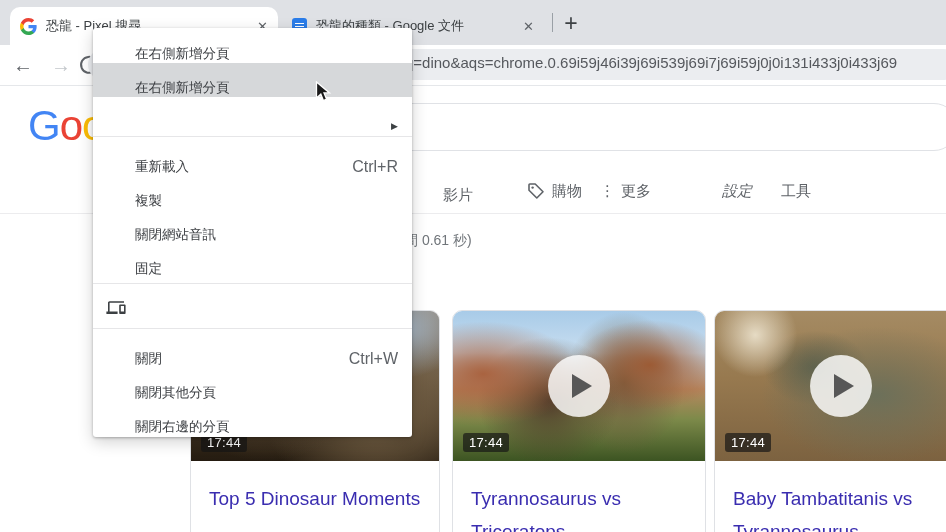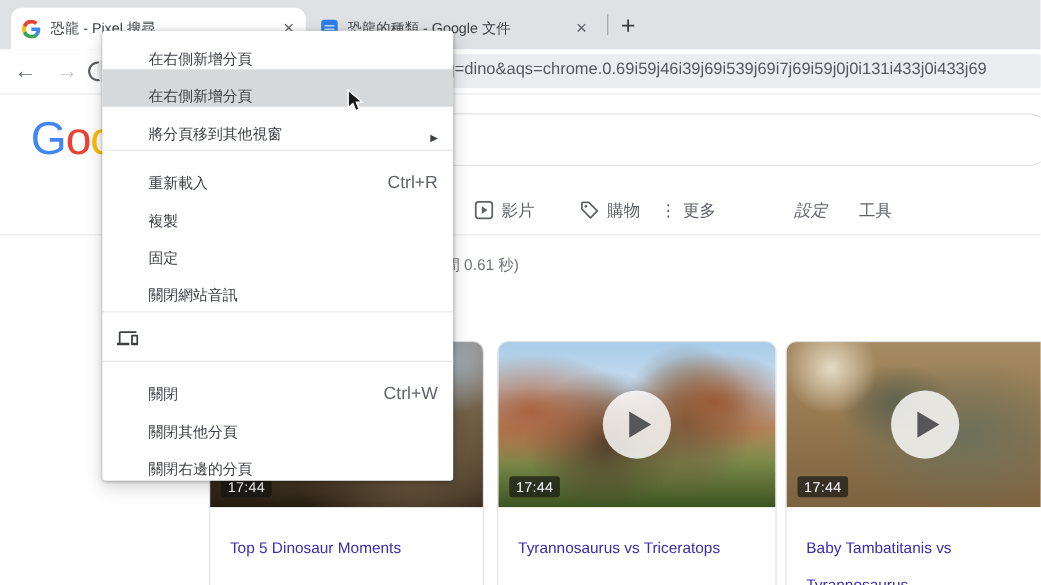--- a/index.html
+++ b/index.html
@@ -67,21 +67,21 @@
      radial-gradient(60px 60px at 16% 16%, #e6dbc4, rgba(230,219,196,0) 70%),
      radial-gradient(160px 95px at 64% 56%, #6c705a, rgba(108,112,90,0) 72%),
      radial-gradient(70px 50px at 40% 38%, #585c48, rgba(88,92,72,0) 75%),
      linear-gradient(180deg,#a58b63 0%,#97794f 45%,#7c6240 100%);}
   .badge{position:absolute;left:10px;bottom:9px;background:rgba(20,20,20,.68);color:#fff;font-size:13px;
      padding:2px 6px;border-radius:3px;letter-spacing:.3px;}
   .play{position:absolute;left:50%;top:50%;transform:translate(-50%,-50%);width:62px;height:62px;border-radius:50%;
      background:rgba(255,255,255,.82);display:flex;align-items:center;justify-content:center;}
   .play .tri{width:0;height:0;border-left:20px solid #575757;border-top:12px solid transparent;
      border-bottom:12px solid transparent;margin-left:6px;}
-  .vtitle{padding:21px 18px 0;font-size:14px;line-height:33px;color:#3a2db0;}
+  .vtitle{padding:21px 18px 0;font-size:19px;line-height:33px;color:#3a2db0;}
 
   
   .menu{position:absolute;left:93px;top:28px;width:319px;background:#fff;border-radius:3px;z-index:10;
      box-shadow:0 1px 3px rgba(0,0,0,.28),0 5px 16px rgba(0,0,0,.18);padding:1px 0;box-sizing:border-box;}
   .mi{height:34px;display:flex;align-items:flex-end;padding:0 14px 0 42px;font-size:13.5px;color:#3b3e42;position:relative;}
   .mi.hl{background:#d6d8da;}
   .mi .accel{margin-left:auto;color:#5f6368;font-size:16px;}
   .mi .subarrow{margin-left:auto;font-size:9px;color:#3c4043;}
   .mi .micon{position:absolute;left:13px;top:9px;}
   .msep{height:1px;background:#e6e6e8;margin:5px 0;}
@@ -123,21 +123,21 @@
   <div class="omnibox"></div>
   <div class="urltext">q=dino&amp;aqs=chrome.0.69i59j46i39j69i539j69i7j69i59j0j0i131i433j0i433j69</div>
 
   <div class="page">
     <div class="logo">
       <span class="lblue">G</span><span class="lred">o</span><span class="lyellow">o</span><span class="lblue">g</span><span class="lgreen">l</span><span class="lred">e</span>
     </div>
 
     <div class="searchbox"></div>
 
-    <div class="stabs" style="left:431px;">
+    <div class="stabs" style="left:443px;flex-direction:column;">
       <svg width="18" height="18" viewBox="0 0 18 18">
         <rect x="1.5" y="1.5" width="15" height="15" rx="2.5" fill="none" stroke="#5f6368" stroke-width="1.6"></rect>
         <path d="M7 5.5 L12.2 9 L7 12.5 Z" fill="#5f6368"></path>
       </svg>
       <span>影片</span>
     </div>
     <div class="stabs" style="left:527px;">
       <svg width="18" height="18" viewBox="0 0 18 18">
         <path d="M2 2.8 C2 2.36 2.36 2 2.8 2 H8.2 L16 9.8 L9.8 16 L2 8.2 Z" fill="none" stroke="#5f6368" stroke-width="1.6" stroke-linejoin="round"></path>
         <circle cx="5.6" cy="5.6" r="1.2" fill="#5f6368"></circle>
@@ -188,36 +188,35 @@
   </div>
 
   <div class="menu">
     <div class="mi">
       <span>在右側新增分頁</span>
     </div>
     <div class="mi hl">
       <span>在右側新增分頁</span>
     </div>
     <div class="mi">
-      <span>將分頁移到其他視窗</span>
       <span class="subarrow">▶</span>
     </div>
     <div class="msep"></div>
     <div class="mi">
       <span>重新載入</span>
       <span class="accel">Ctrl+R</span>
     </div>
     <div class="mi">
       <span>複製</span>
     </div>
     <div class="mi">
+      <span>關閉網站音訊</span>
+    </div>
+    <div class="mi">
       <span>固定</span>
-    </div>
-    <div class="mi">
-      <span>關閉網站音訊</span>
     </div>
     <div class="msep"></div>
     <div class="mi">
       <svg class="micon" width="20" height="16" viewBox="0 0 24 20">
         <path fill="#3c4043" d="M4 6h18V4H4c-1.1 0-2 .9-2 2v11H0v3h14v-3H4V6zm19 2h-6c-.55 0-1 .45-1 1v10c0 .55.45 1 1 1h6c.55 0 1-.45 1-1V9c0-.55-.45-1-1-1zm-1 9h-4v-7h4v7z"></path>
       </svg>
     </div>
     <div class="msep"></div>
     <div class="mi">
       <span>關閉</span>

